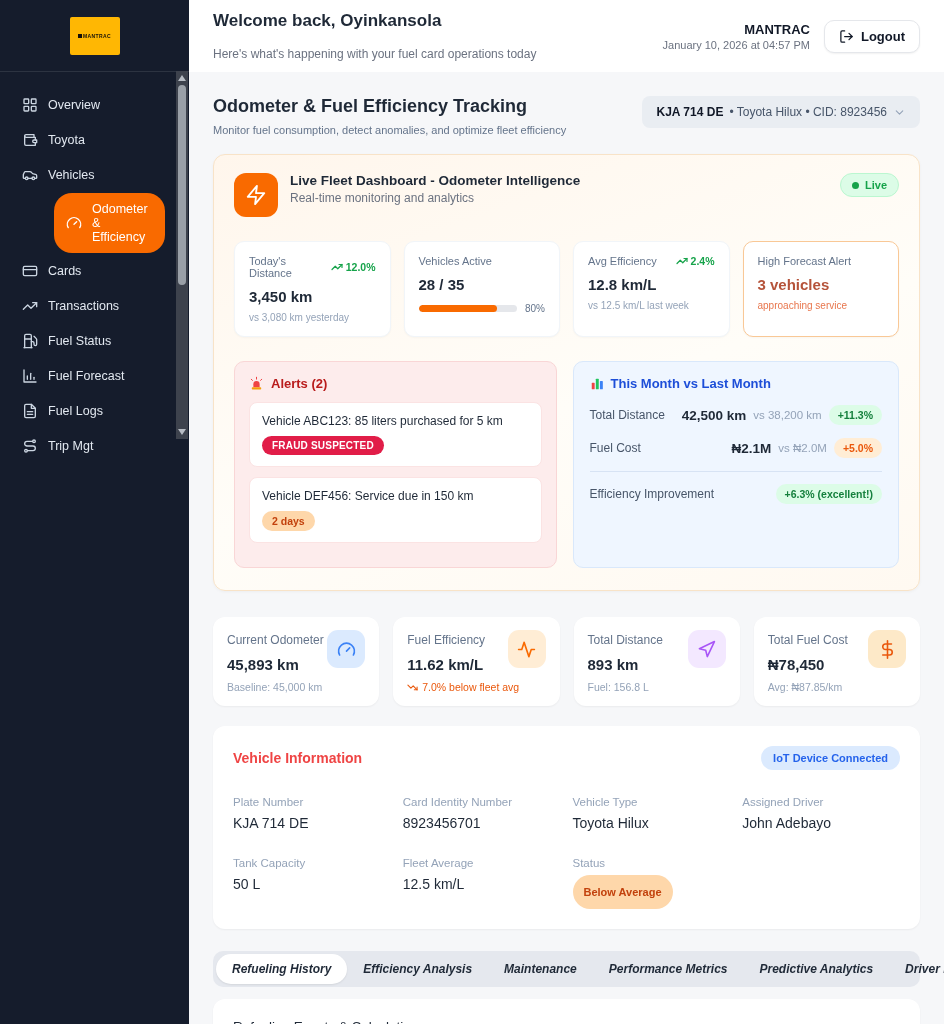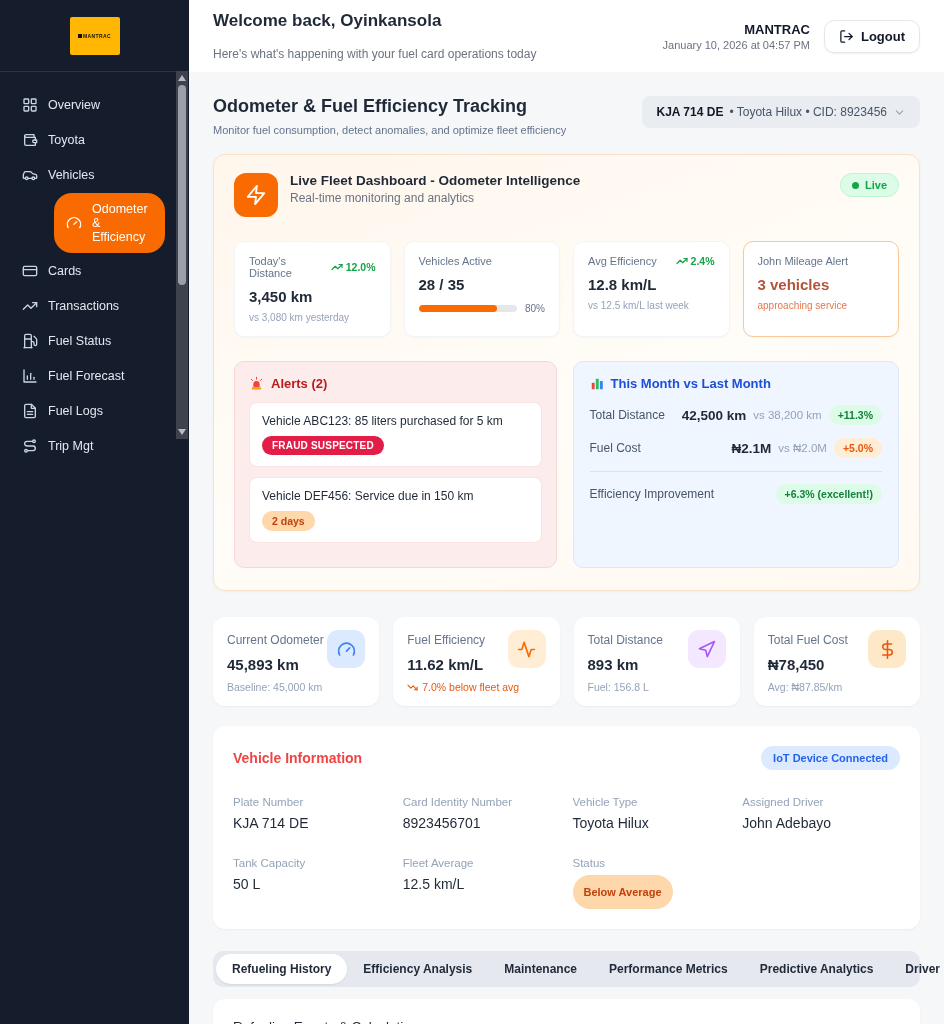--- a/index.html
+++ b/index.html
@@ -109,21 +109,21 @@
   .veh-card { background:#fff; border-radius:12px; padding:20px; margin-top:20px; box-shadow:0 1px 2px rgba(0,0,0,.05); }
   .veh-head { display:flex; justify-content:space-between; align-items:center; margin-bottom:26px; }
   .veh-title { font-size:14px; font-weight:600; color:#ef4444; }
   .iot-badge { background:#dbeafe; color:#2563eb; font-size:11px; font-weight:700; border-radius:999px; padding:6px 12px; }
   .veh-grid { display:grid; grid-template-columns:repeat(4,1fr); row-gap:26px; column-gap:12px; }
   .field-label { font-size:11.5px; color:#94a3b8; }
   .field-value { font-size:14px; color:#1f2937; margin-top:7px; font-weight:500; }
   .status-badge { display:inline-block; background:#fed7aa; color:#c2410c; font-size:11px; font-weight:700; border-radius:999px; padding:11px 11px; margin-top:6px; }
 
   
-  .tabs { display:flex; align-items:center; justify-content:space-between; background:#e5e8ee; border-radius:10px; margin-top:22px; padding:3px; }
+  .tabs { display:flex; align-items:center; justify-content:space-between; background:#e5e8ee; border-radius:10px; margin-top:22px; padding:3px;font-style:italic; }
   .tab { font-size:12px; font-weight:600; color:#1f2937; padding:8px 16px; border-radius:999px; cursor:pointer; white-space:nowrap; }
   .tab.active { background:#ffffff; box-shadow:0 1px 2px rgba(0,0,0,.08); }
 
   
   .events-card { background:#fff; border-radius:12px; padding:20px; margin-top:12px; box-shadow:0 1px 2px rgba(0,0,0,.05); height:220px; }
   .events-title { font-size:13.5px; color:#1f2937; font-weight:500; margin-bottom:24px; }
 </style>
 </head>
 <body>
 
@@ -341,21 +341,21 @@
                   <polyline points="16 7 22 7 22 13"></polyline>
                 </svg>
                 <span>2.4%</span>
               </span>
           </div>
           <div class="stat-value">12.8 km/L</div>
           <div class="stat-sub">vs 12.5 km/L last week</div>
         </div>
         <div class="stat-card warn">
           <div class="stat-top">
-            <span class="stat-label">John Mileage Alert</span>
+            <span class="stat-label">High Forecast Alert</span>
           </div>
           <div class="stat-value">3 vehicles</div>
           <div class="stat-sub">approaching service</div>
         </div>
       </div>
 
       <div class="panels-row">
         <div class="alerts-panel">
           <div class="alerts-title">
             <span>

